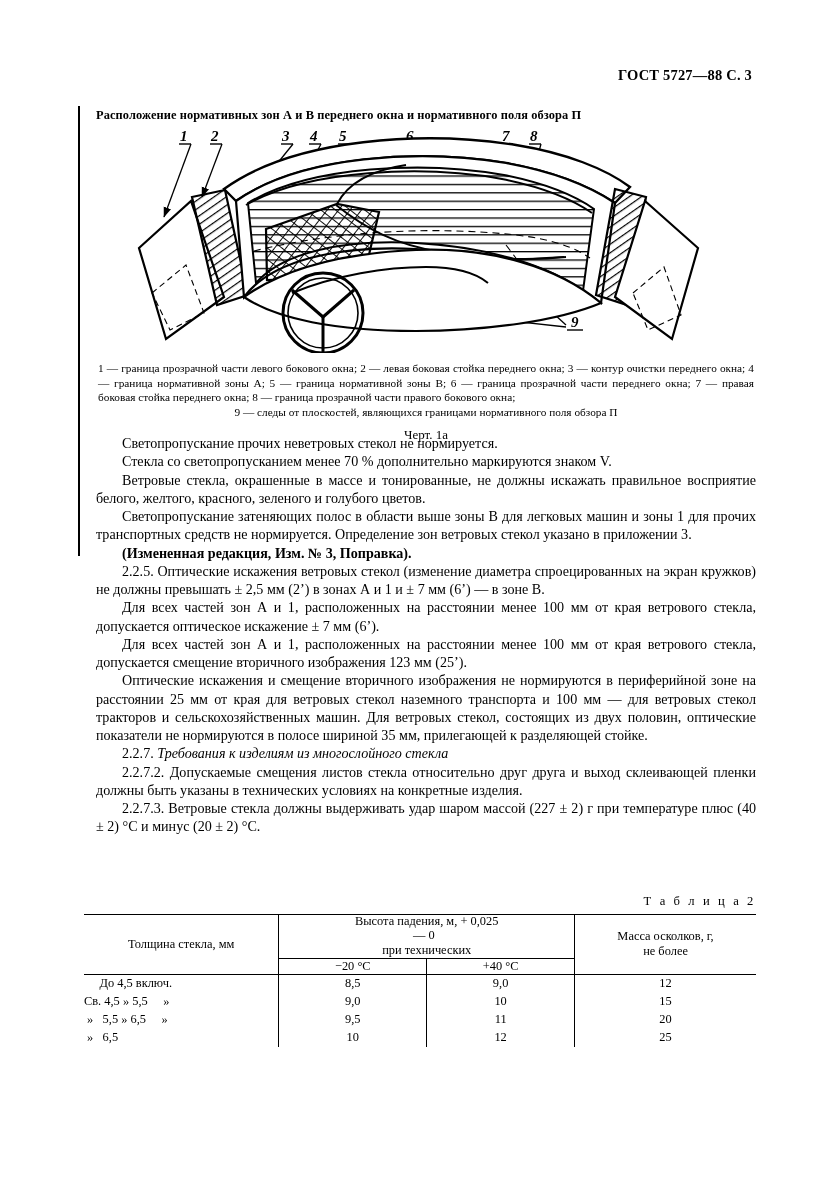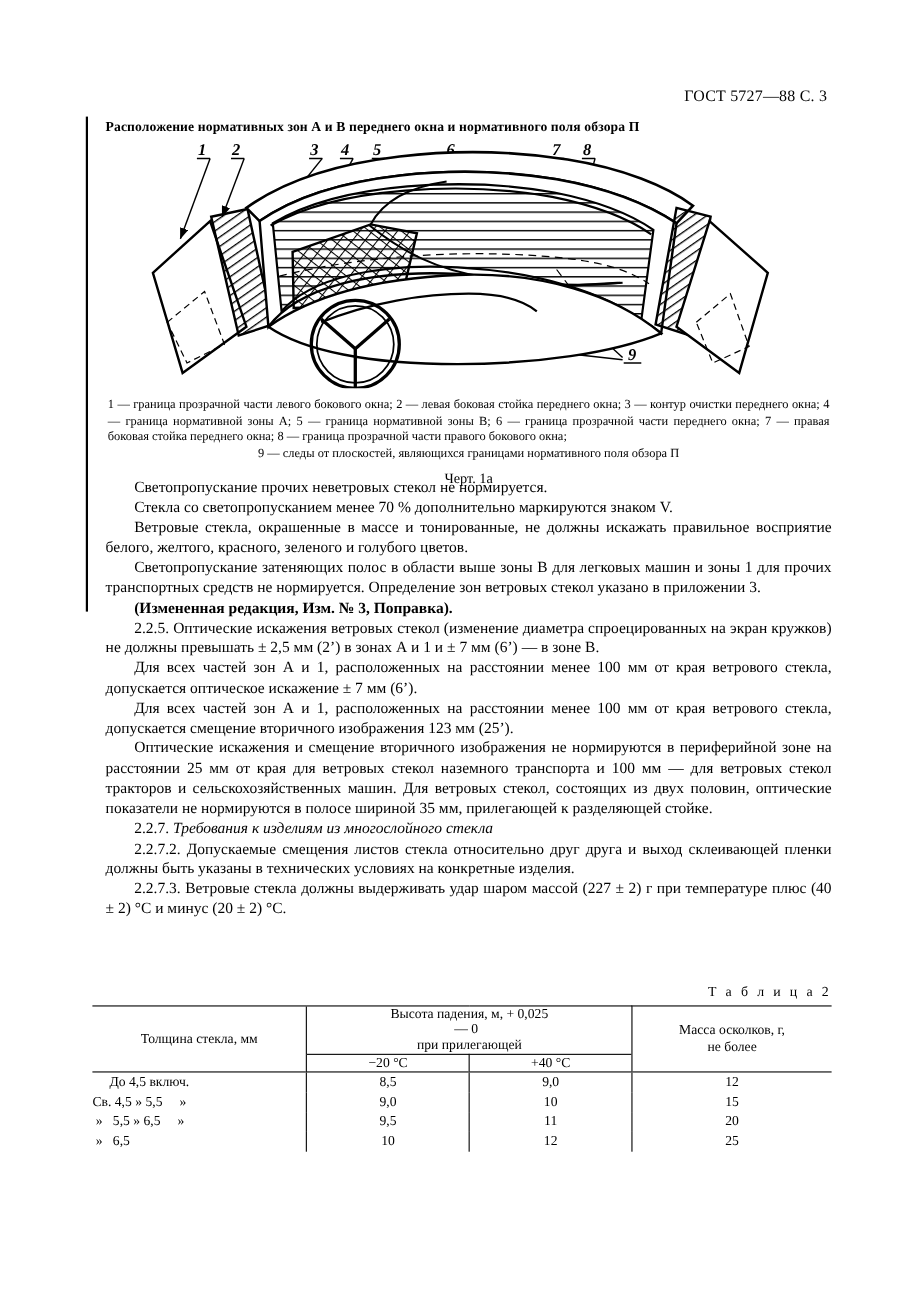--- a/index.html
+++ b/index.html
@@ -16,24 +16,24 @@
     overflow: hidden;
   }
   .page {
     position: absolute;
     inset: 0;
   }
 
   
   .header {
     position: absolute;
-    top: 80px;
+    top: 67px;
     right: 88px;
     font-size: 14.5px;
-    font-weight: normal;
+    font-weight: bold;
     letter-spacing: 0.2px;
     white-space: nowrap;
   }
 
   
   .change-bar {
     position: absolute;
     left: 78px;
     top: 106px;
     width: 2px;
@@ -311,21 +311,21 @@
 
   <table class="t2">
     <tbody>
       <tr>
         <td class="rule-top hc cell-pad" rowspan="2" style="width:29%;">Толщина стекла, мм</td>
         <td class="rule-top vline-l vline-r hc cell-pad" colspan="2" style="width:44%;">
           <div class="fraction">
             <span class="num">Высота падения, м, + 0,025</span>
             <span class="den">— 0</span>
           </div>
-          <div>при прилегающей</div>
+          <div>при технических</div>
         </td>
         <td class="rule-top hc cell-pad" rowspan="2" style="width:27%;">
           <div>Масса осколков, г,</div>
           <div>не более</div>
         </td>
       </tr>
       <tr>
         <td class="vline-l vline-r hc cell-pad" style="border-top:1.2px solid #000;">−20 °С</td>
         <td class="vline-r hc cell-pad" style="border-top:1.2px solid #000;">+40 °С</td>
       </tr>

